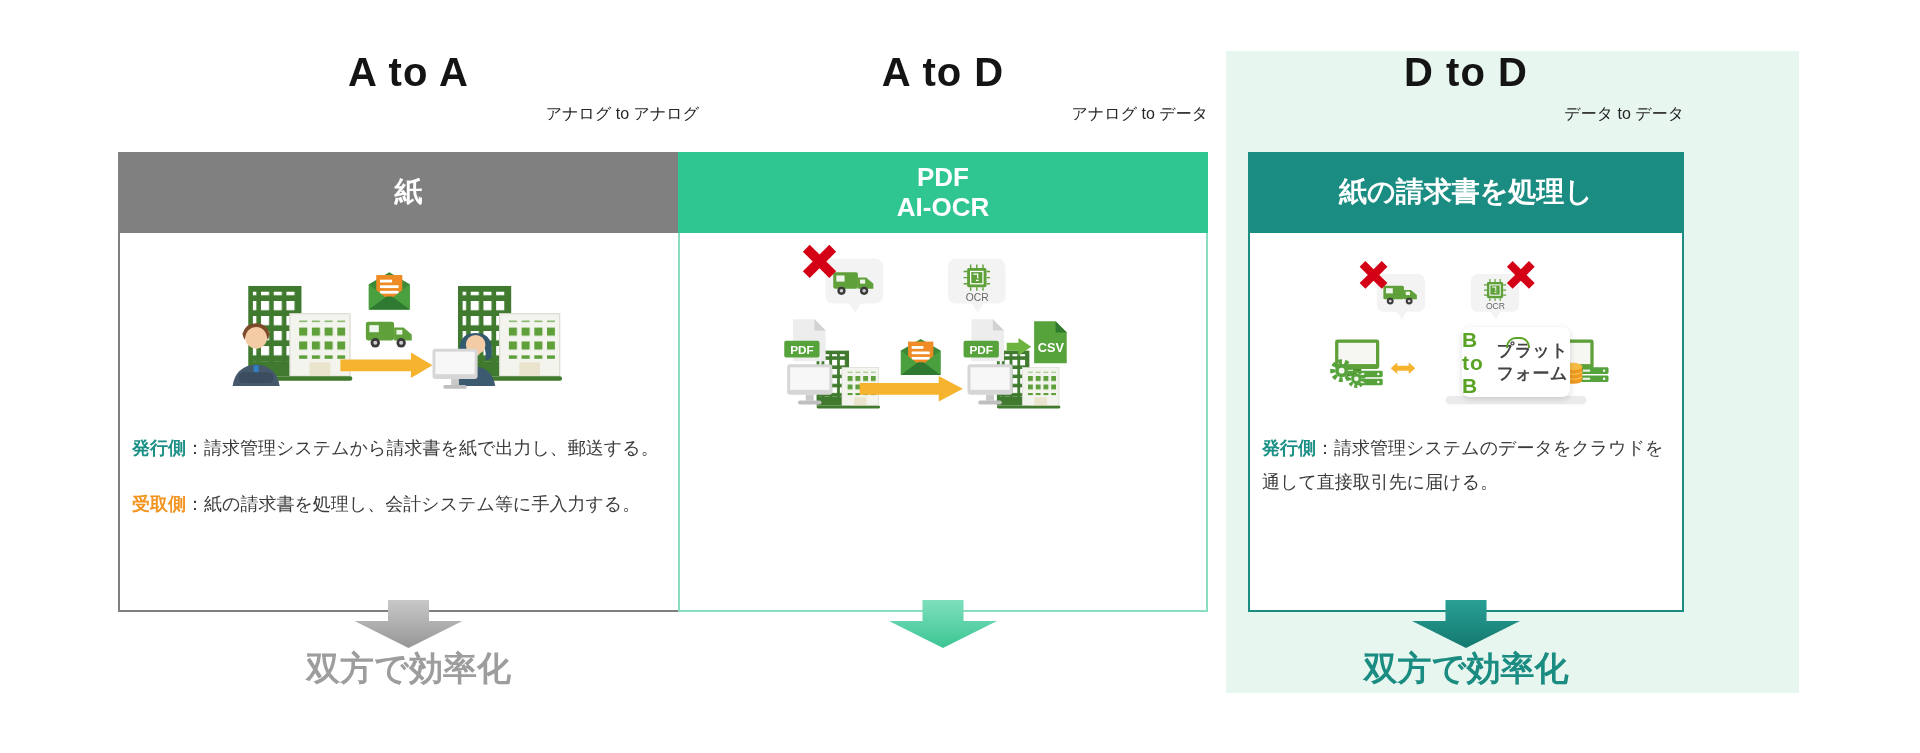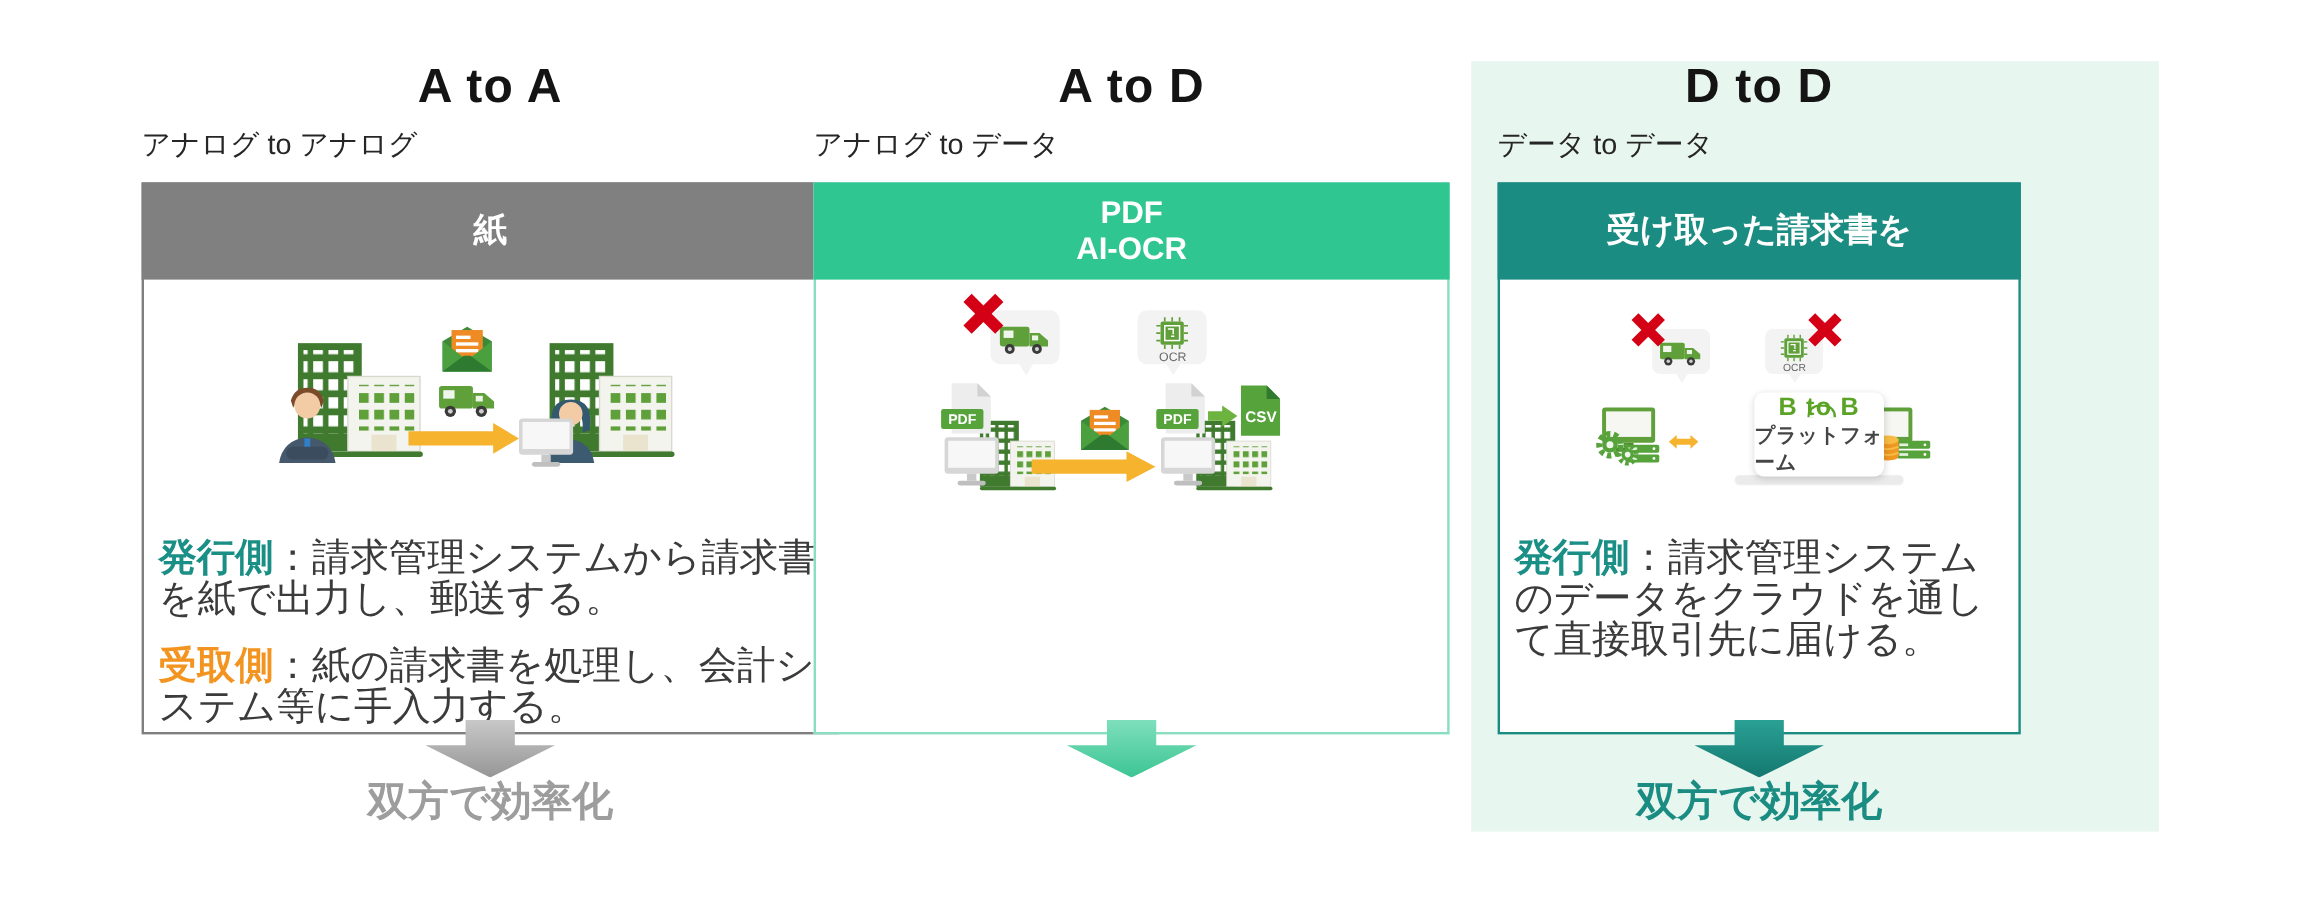--- a/index.html
+++ b/index.html
@@ -8,38 +8,38 @@
 
   .mint-panel{position:absolute;left:1226px;top:51px;width:573px;height:642px;background:#e8f6f0;}
 
   .col{position:absolute;top:0;height:753px;}
   .col1{left:118px;width:581px;}
   .col2{left:678px;width:530px;}
   .col3{left:1248px;width:436px;}
 
   .title{position:absolute;top:50px;left:0;right:0;margin:0;text-align:center;
          font-size:40px;font-weight:700;color:#141414;letter-spacing:1px;}
-  .subtitle{position:absolute;top:104px;left:0;right:0;text-align:left;font-size:24px;color:#262626;}
+  .subtitle{position:absolute;top:104px;left:0;right:0;text-align:right;font-size:16px;color:#262626;}
 
   .card{position:absolute;top:152px;left:0;right:0;height:460px;background:#ffffff;
         box-sizing:border-box;border:2px solid;}
   .card-gray{border-color:#7f7f7f;}
   .card-green{border-color:#8adec0;}
   .card-teal{border-color:#1b8c81;}
   .card-head{margin:-2px -2px 0;height:81px;display:flex;align-items:center;justify-content:center;
              text-align:center;color:#ffffff;font-weight:700;font-size:28px;white-space:pre-line;line-height:1.15;}
   .card-gray .card-head{background:#808080;}
   .card-green .card-head{background:#2fc692;font-size:26px;}
   .card-teal .card-head{background:#1b8c81;}
 
   .card-body{position:relative;height:375px;}
   .illus{position:absolute;top:2px;left:0;right:0;height:196px;}
   .illus svg{width:100%;height:100%;display:block;}
 
-  .desc{position:absolute;top:214px;left:12px;right:12px;font-size:32px;line-height:34px;color:#3b3b3b;}
+  .desc{position:absolute;top:198px;left:12px;right:12px;font-size:18px;line-height:34px;color:#3b3b3b;}
   .desc p{margin:0;}
   .desc p + p{margin-top:22px;}
   .lbl{font-weight:700;}
   .issuer{color:#1a8f85;}
   .receiver{color:#f39420;}
 
   .down-arrow{position:absolute;top:600px;left:50%;width:108px;height:48px;margin-left:-54px;
               clip-path:polygon(31% 0,69% 0,69% 44%,100% 44%,50% 100%,0 44%,31% 44%);}
   .arrow-gray{background:linear-gradient(#c8c8c8,#969696);}
   .arrow-green{background:linear-gradient(#7edfbc,#3cc593);}
@@ -49,21 +49,21 @@
           font-size:34px;font-weight:700;white-space:pre-line;line-height:40px;}
   .result-gray{color:#9d9d9d;}
   .result-green{color:#2fc692;}
   .result-teal{color:#1b8c81;}
 
   .svg-small-label{font:400 10.5px "Liberation Sans","DejaVu Sans",sans-serif;fill:#666666;text-anchor:middle;}
   .svg-badge{font:700 12px "Liberation Sans","DejaVu Sans",sans-serif;fill:#ffffff;text-anchor:middle;}
   .svg-badge-lg{font:700 13px "Liberation Sans","DejaVu Sans",sans-serif;fill:#ffffff;text-anchor:middle;}
 
   .laptop{position:absolute;left:212px;top:92px;width:108px;height:70px;background:#ffffff;border-radius:8px;
-          box-shadow:0 2px 6px rgba(0,0,0,.15);display:flex;flex-direction:column;align-items:center;
+          box-shadow:0 2px 6px rgba(0,0,0,.15);display:flex;flex-direction:row;align-items:center;
           justify-content:center;z-index:2;}
   .laptop-base{position:absolute;left:196px;top:161px;width:140px;height:7px;background:#ebebeb;
                border-radius:4px;box-shadow:0 1px 2px rgba(0,0,0,.10);z-index:1;}
   .logo-top{color:#5aa324;font-weight:800;font-size:21px;line-height:23px;letter-spacing:1px;position:relative;}
   .btob-arc{position:absolute;left:44px;top:10px;width:20px;height:9px;border:2.5px solid #5aa324;
             border-bottom:none;border-radius:10px 10px 0 0;}
   .logo-bottom{color:#454545;font-weight:700;font-size:17px;letter-spacing:.5px;}
 </style>
 </head>
 <body>
@@ -274,21 +274,21 @@
     </div>
 
     <div class="down-arrow arrow-green"></div>
   </section>
 
   <section class="col col3">
     <h2 class="title">D to D</h2>
     <div class="subtitle">データ to データ</div>
 
     <div class="card card-teal">
-      <div class="card-head">受け取った請求書を</div>
+      <div class="card-head">紙の請求書を処理し</div>
       <div class="card-body">
         <div class="illus">
           <svg viewBox="0 0 528 200">
             <use href="#sym-bubble" transform="translate(155,28) scale(0.92)"></use>
             <use href="#sym-truck" transform="translate(163,40) scale(1.05)"></use>
             <use href="#sym-redx" transform="translate(134,12)"></use>
             <use href="#sym-bubble" transform="translate(270,28) scale(0.92)"></use>
             <use href="#sym-chip" transform="translate(286,34) scale(0.9)"></use>
             <text x="300" y="71" class="svg-small-label">OCR</text>
             <use href="#sym-redx" transform="translate(314,12)"></use>

